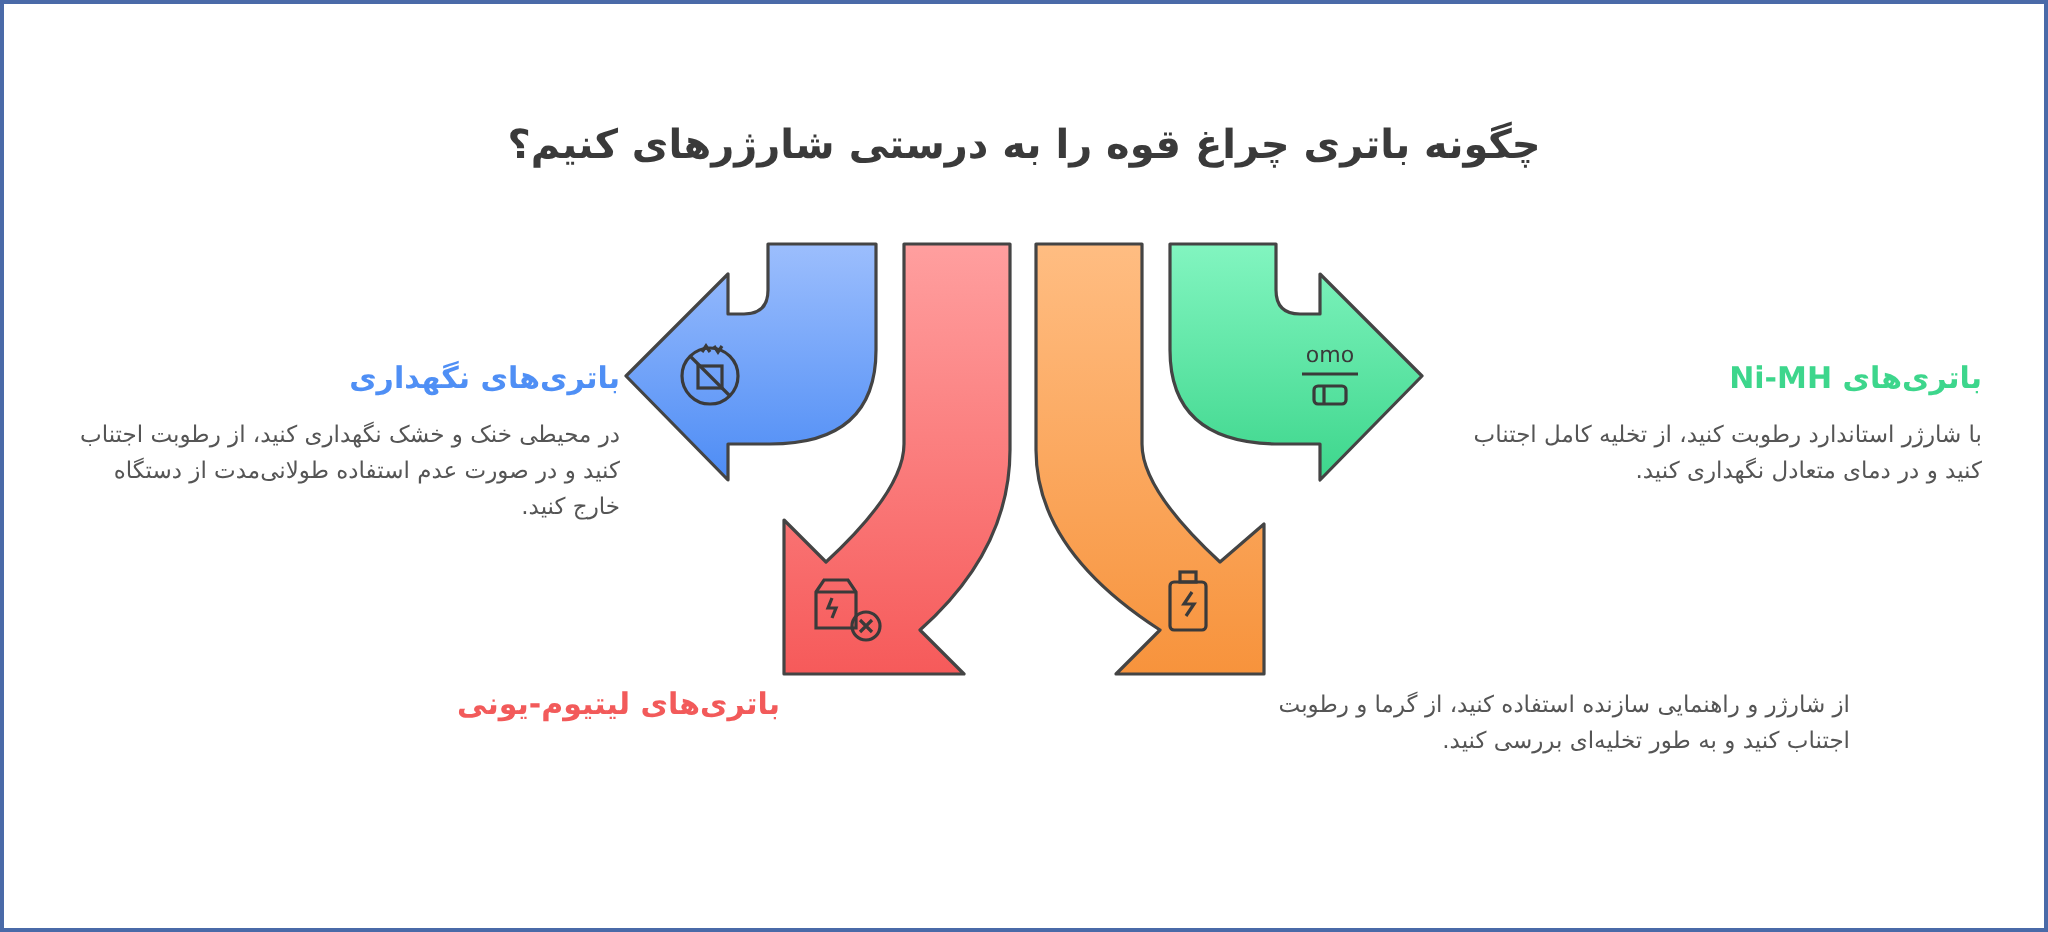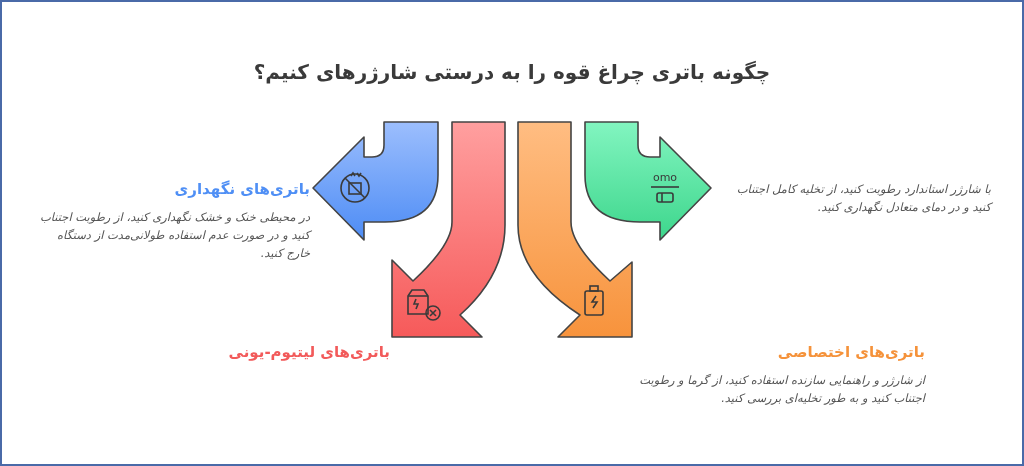--- a/index.html
+++ b/index.html
@@ -13,21 +13,21 @@
       box-sizing: border-box; border: 2px solid #4a6aa8;
     }
     .title {
       position: absolute; left: 0; width: 1024px; top: 60px;
       text-align: center; direction: rtl;
       font-size: 20px; font-weight: bold; color: #3a3a3a;
     }
     svg.diagram { position: absolute; left: 0; top: 0; }
     .block { position: absolute; direction: rtl; }
     .block .head { font-size: 15px; font-weight: bold; margin-bottom: 10px; white-space: nowrap; }
-    .block .desc { font-size: 11.5px; line-height: 18px; color: #555; font-style: italic; }
+    .block .desc { font-size: 11.5px; line-height: 18px; color: #555; }
   </style>
 </head>
 <body>
 
 <div class="frame"></div>
 
 <div class="title">چگونه باتری چراغ قوه را به درستی شارژرهای کنیم؟</div>
 
 <svg class="diagram" width="1024" height="466" viewBox="0 0 1024 466">
   <defs>
@@ -89,23 +89,23 @@
     <line x1="662" y1="193" x2="662" y2="202"></line>
   </g>
 </svg>
 
 <div class="block" style="right:714px; top:180px; width:270px;">
   <div class="head" style="color:#4f8ff5;">باتری‌های نگهداری</div>
   <div class="desc">در محیطی خنک و خشک نگهداری کنید، از رطوبت اجتناب کنید و در صورت عدم استفاده طولانی‌مدت از دستگاه خارج کنید.</div>
 </div>
 
 <div class="block" style="left:726px; top:180px; width:265px;">
+  <div class="head" style="color:#3dd68c;">باتری‌های Ni-MH</div>
   <div class="desc">با شارژر استاندارد رطوبت کنید، از تخلیه کامل اجتناب کنید و در دمای متعادل نگهداری کنید.</div>
 </div>
 
 <div class="block" style="right:634px; top:343px; width:295px;">
   <div class="head" style="color:#f25a5a;">باتری‌های لیتیوم-یونی</div>
 </div>
 
 <div class="block" style="left:635px; top:343px; width:290px;">
-  <div class="head" style="color:#f5923a;">باتری‌های اختصاصی</div>
   <div class="desc">از شارژر و راهنمایی سازنده استفاده کنید، از گرما و رطوبت اجتناب کنید و به طور تخلیه‌ای بررسی کنید.</div>
 </div>
 
 </body></html>

